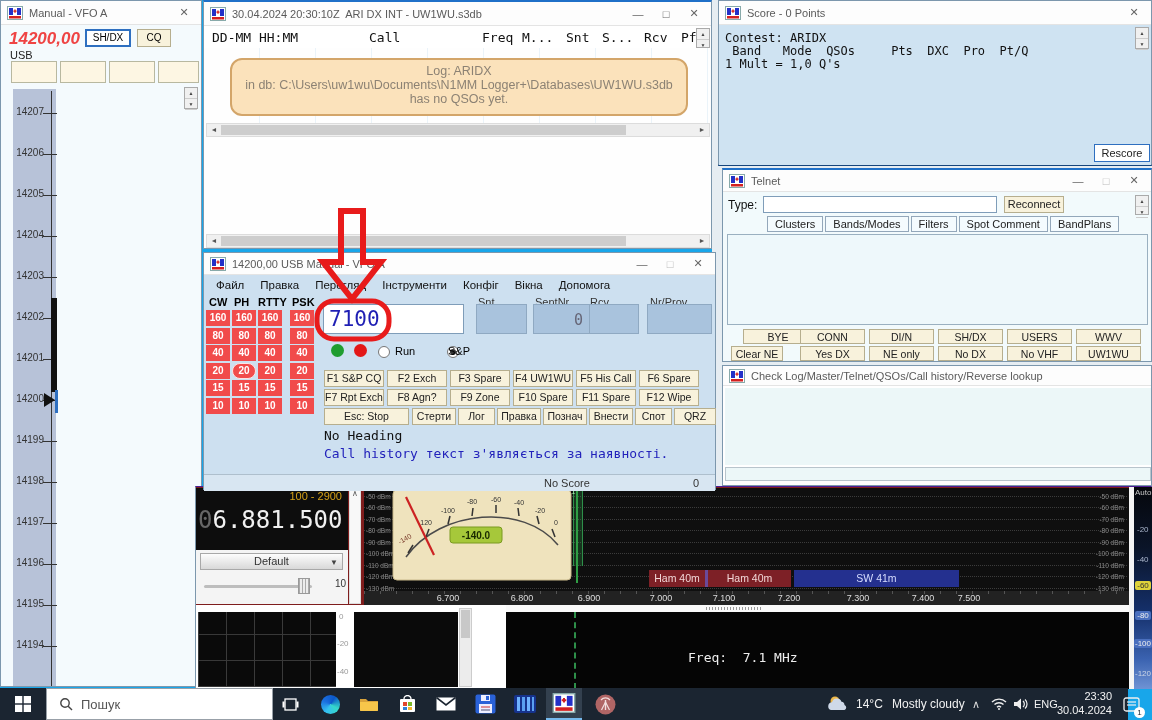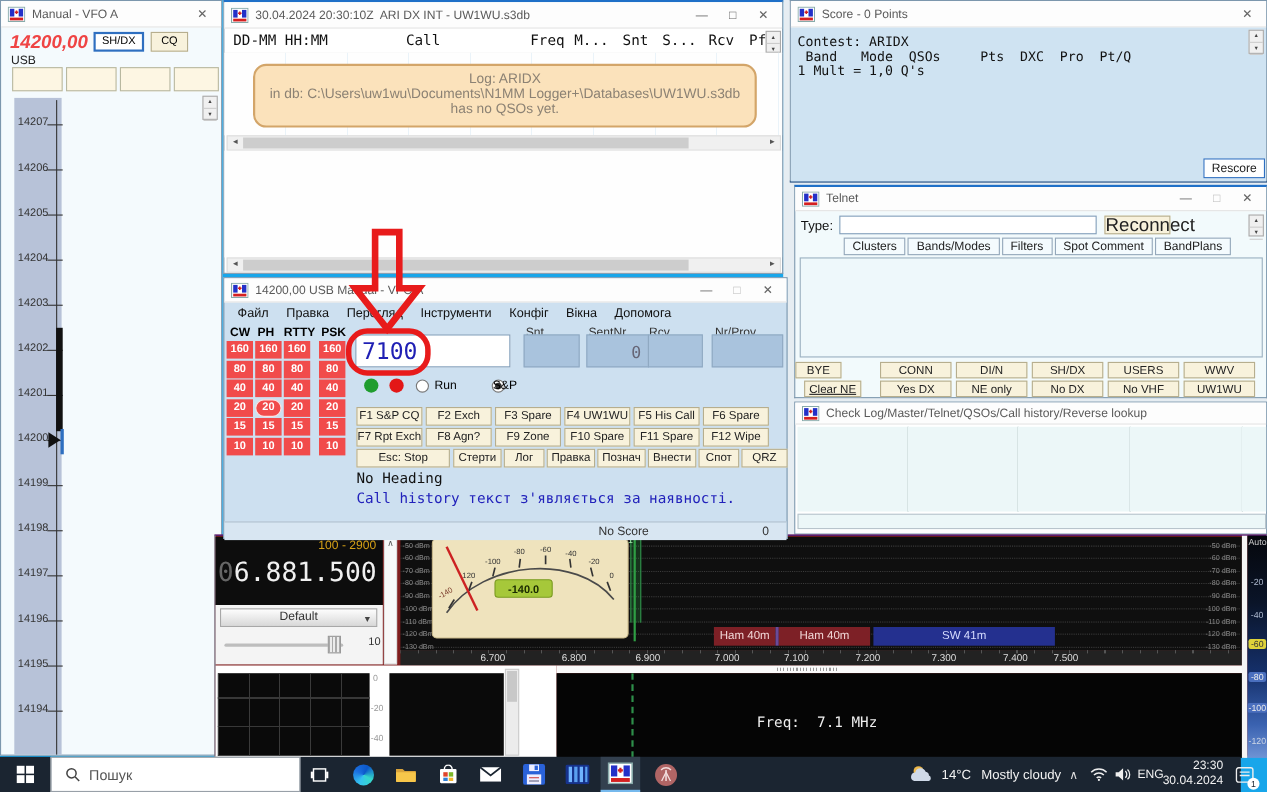--- a/index.html
+++ b/index.html
@@ -184,40 +184,40 @@
           <path d="M6.4 4.4h3.2v1.4H6.4z M7.3 3.5h1.4v3.2H7.3z" fill="#d42020"></path>
           <rect x="2" y="10" width="12" height="2.5" fill="#d42020"></rect>
         </svg>
       <span class="tb-title">Telnet</span>
       <span class="tb-ctl">—</span>
       <span class="tb-ctl" style="color:#bbb;">□</span>
       <span class="tb-ctl">✕</span>
     </div>
     <span class="abs" style="left:5px;top:28px;font-size:12px;color:#111;">Type:</span>
     <div class="abs" style="left:40px;top:26px;width:234px;height:17px;background:#fff;border:1px solid #7f9db9;box-sizing:border-box;"></div>
-    <div class="btn" style="left:281px;top:26px;width:60px;height:17px;font-size:17px;">Reconnect</div>
+    <div class="btn" style="left:281px;top:26px;width:60px;height:17px;font-size:11px;">Reconnect</div>
     <div class="spinner" style="right:2px;top:25px;height:20px;">
       <span>▲</span>
       <span>▼</span>
     </div>
     <div class="abs" style="left:44px;top:46px;display:flex;gap:2px;">
       <span class="tab">Clusters</span>
       <span class="tab">Bands/Modes</span>
       <span class="tab">Filters</span>
       <span class="tab">Spot Comment</span>
       <span class="tab">BandPlans</span>
     </div>
     <div class="abs" style="left:4px;top:64px;width:421px;height:91px;background:#eef8fb;border:1px solid #9ab0c0;box-sizing:border-box;"></div>
-    <div class="btn" style="left:0;top:159px;width:42px;height:15px;">BYE</div>
+    <div class="btn" style="left:20px;top:159px;width:70px;height:15px;">BYE</div>
     <div class="btn" style="left:77px;top:159px;width:65px;height:15px;">CONN</div>
     <div class="btn" style="left:146px;top:159px;width:65px;height:15px;">DI/N</div>
     <div class="btn" style="left:215px;top:159px;width:65px;height:15px;">SH/DX</div>
     <div class="btn" style="left:284px;top:159px;width:65px;height:15px;">USERS</div>
     <div class="btn" style="left:353px;top:159px;width:65px;height:15px;">WWV</div>
-    <div class="btn" style="left:8px;top:176px;width:52px;height:15px;text-decoration:underline;">Clear NE</div>
+    <div class="btn" style="left:8px;top:176px;width:52px;height:15px;">Clear NE</div>
     <div class="btn" style="left:77px;top:176px;width:65px;height:15px;">Yes DX</div>
     <div class="btn" style="left:146px;top:176px;width:65px;height:15px;">NE only</div>
     <div class="btn" style="left:215px;top:176px;width:65px;height:15px;">No DX</div>
     <div class="btn" style="left:284px;top:176px;width:65px;height:15px;">No VHF</div>
     <div class="btn" style="left:353px;top:176px;width:65px;height:15px;">UW1WU</div>
   </div>
 
   <div class="win" id="check" style="left:722px;top:365px;width:430px;height:121px;">
     <div class="titlebar" style="height:20px;">
       <svg class="nicon" viewBox="0 0 16 14">

